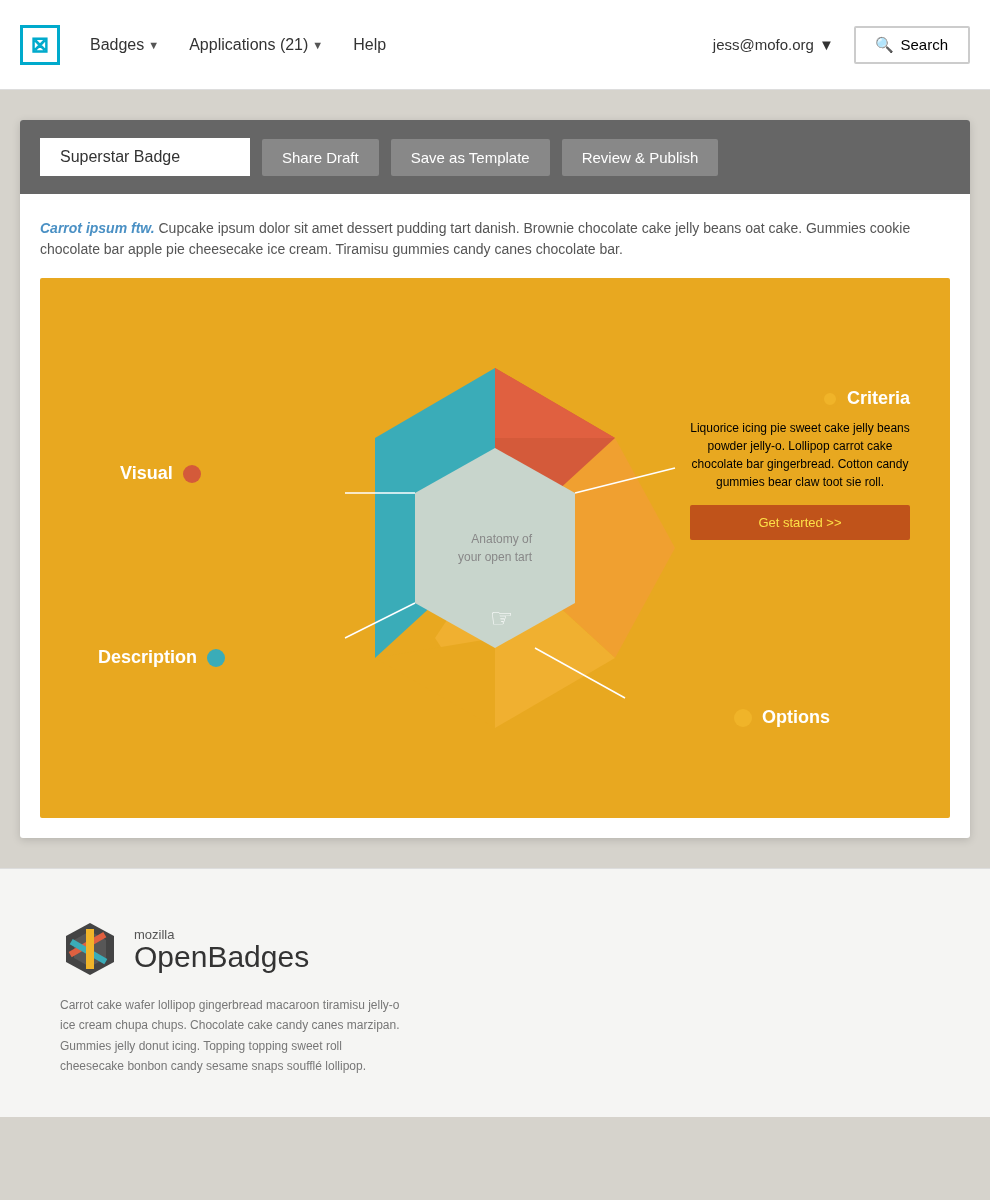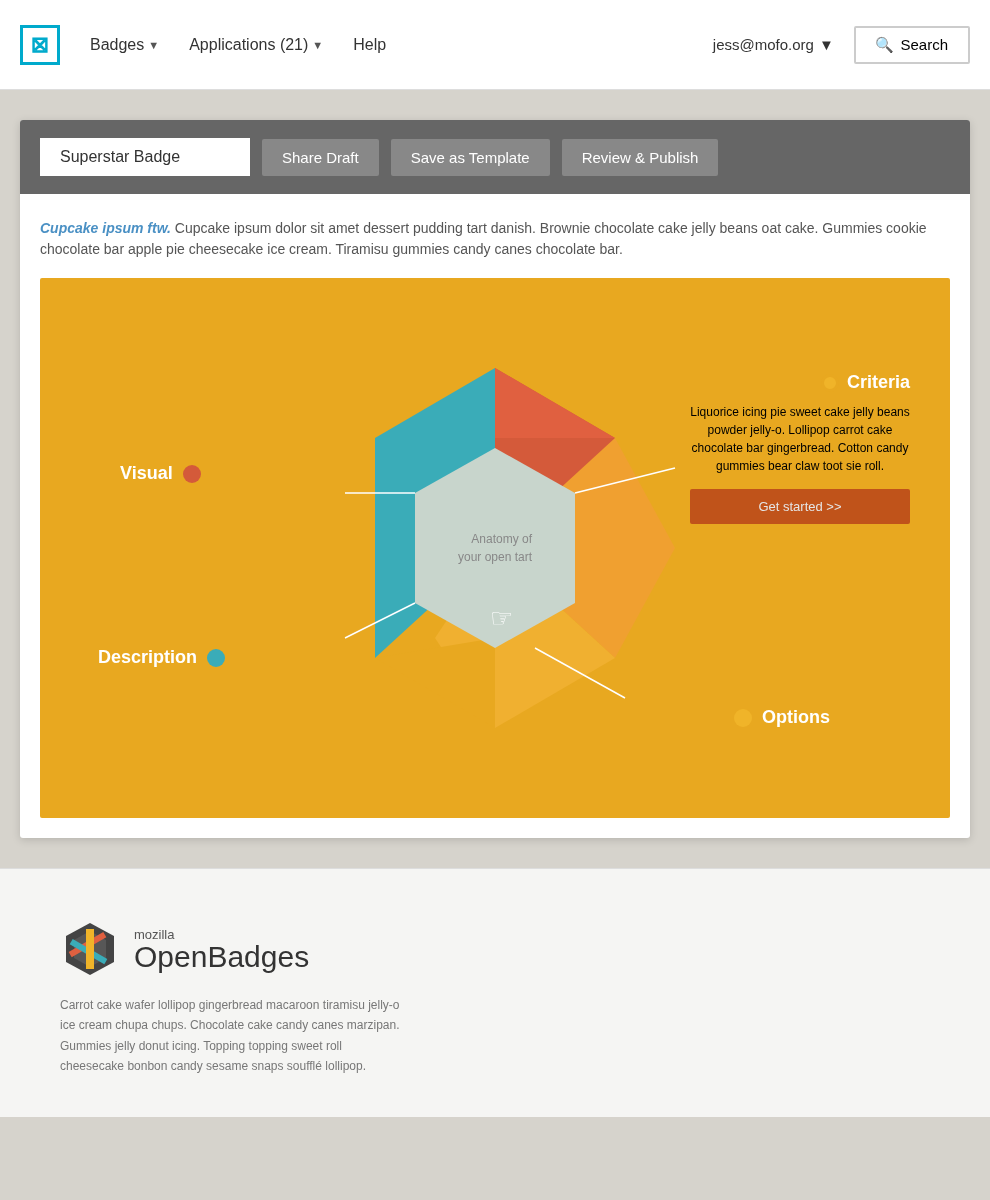--- a/index.html
+++ b/index.html
@@ -173,21 +173,21 @@
       color: #fff;
       font-size: 18px;
       font-weight: bold;
       display: flex;
       align-items: center;
       gap: 10px;
     }
     .criteria-panel {
       position: absolute;
       right: 20px;
-      top: 64px;
+      top: 80px;
       width: 220px;
       color: #fff;
     }
     .criteria-label {
       display: flex;
       align-items: center;
       justify-content: flex-end;
       gap: 8px;
       margin-bottom: 10px;
     }
@@ -206,21 +206,21 @@
     }
     .criteria-text {
       font-size: 12px;
       color: #000000;
       line-height: 1.5;
       text-align: center;
       margin-bottom: 14px;
     }
     .get-started-btn {
       background: #c0531a;
-      color: #e5e5e5;
+      color: #fde047;
       border: none;
       padding: 10px 18px;
       font-size: 13px;
       cursor: pointer;
       width: 100%;
       border-radius: 2px;
     }
     .options-label {
       position: absolute;
       right: 100px;
@@ -357,21 +357,21 @@
       <button class="toolbar-btn">
         <span>Save as Template</span>
       </button>
       <button class="toolbar-btn">
         <span>Review &amp; Publish</span>
       </button>
     </div>
 
     <div class="content-section">
       <p class="intro-text">
-        <span class="highlight">Cupcake ipsum ftw.</span>
+        <span class="highlight">Carrot ipsum ftw.</span>
         <span> Cupcake ipsum dolor sit amet dessert pudding tart danish. Brownie chocolate cake jelly beans oat cake. Gummies cookie chocolate bar apple pie cheesecake ice cream. Tiramisu gummies candy canes chocolate bar.</span>
       </p>
 
       <div class="diagram-container">
         <div class="diagram-svg-wrap">
 
           <svg width="420" height="420" viewBox="0 0 420 420" style="position:absolute; left:50%; top:50%; transform:translate(-50%,-50%);">
 
             <polygon points="210,30 330,100 330,210 210,210" fill="#d45a3a"></polygon>
 

